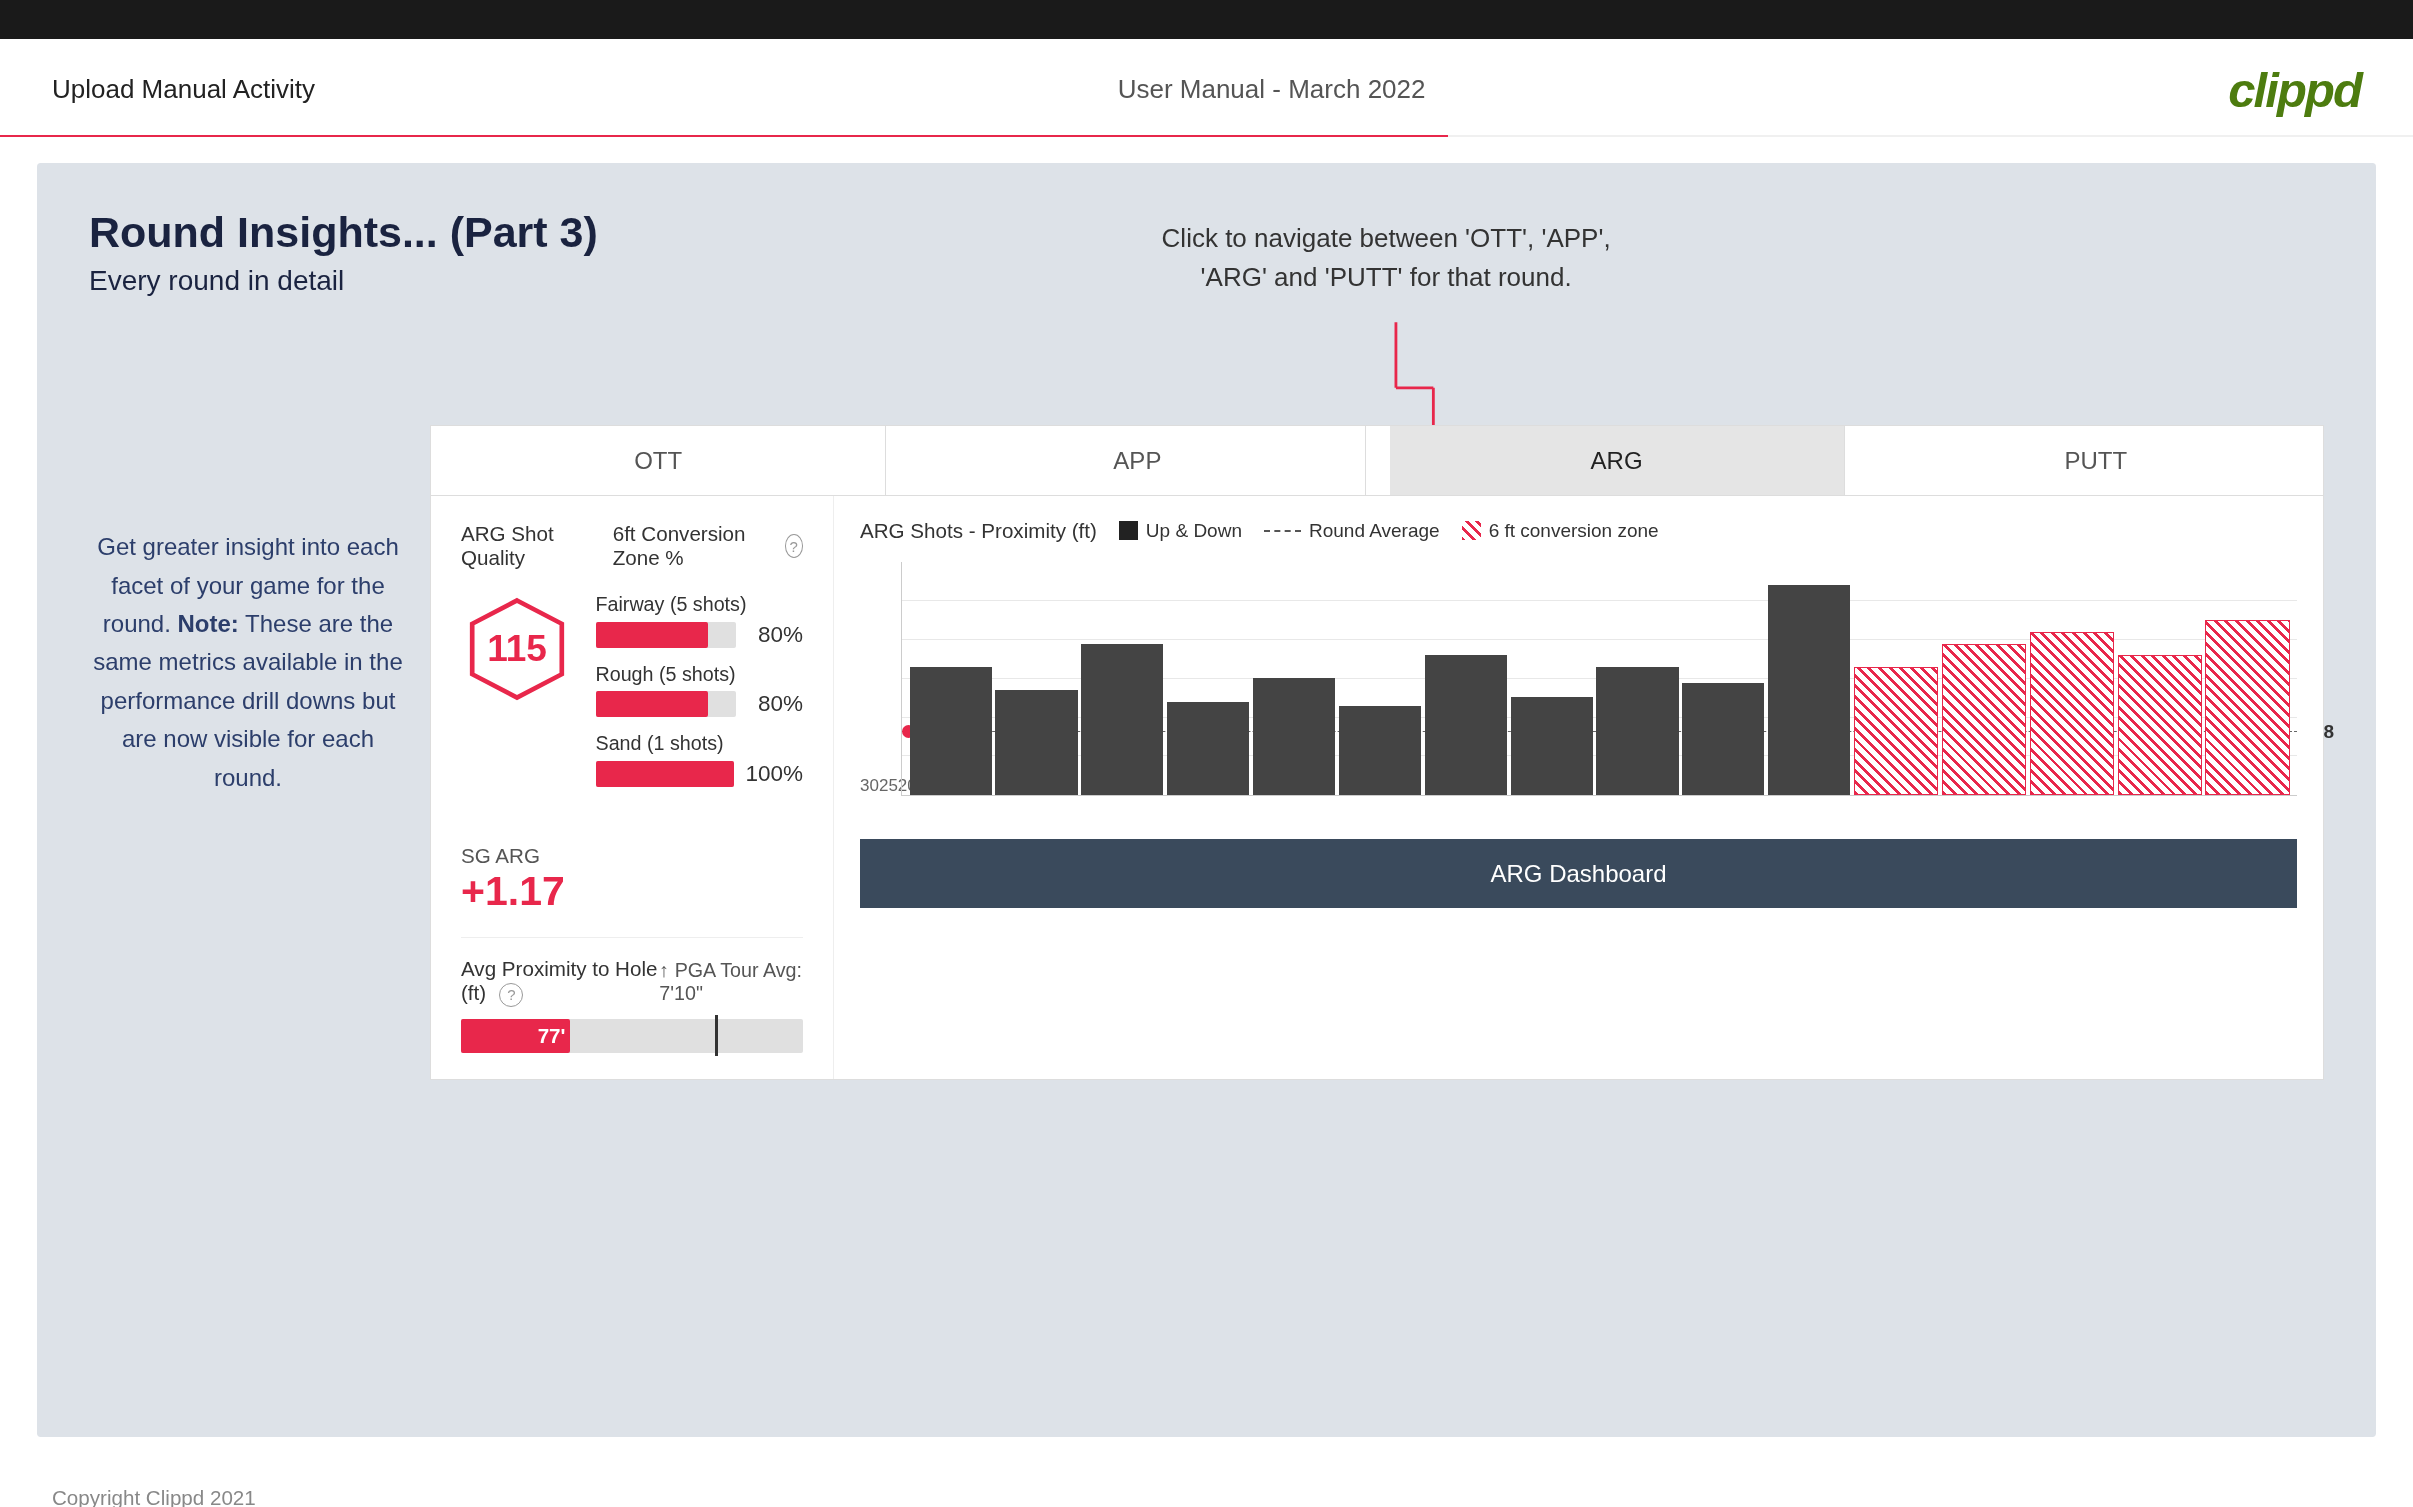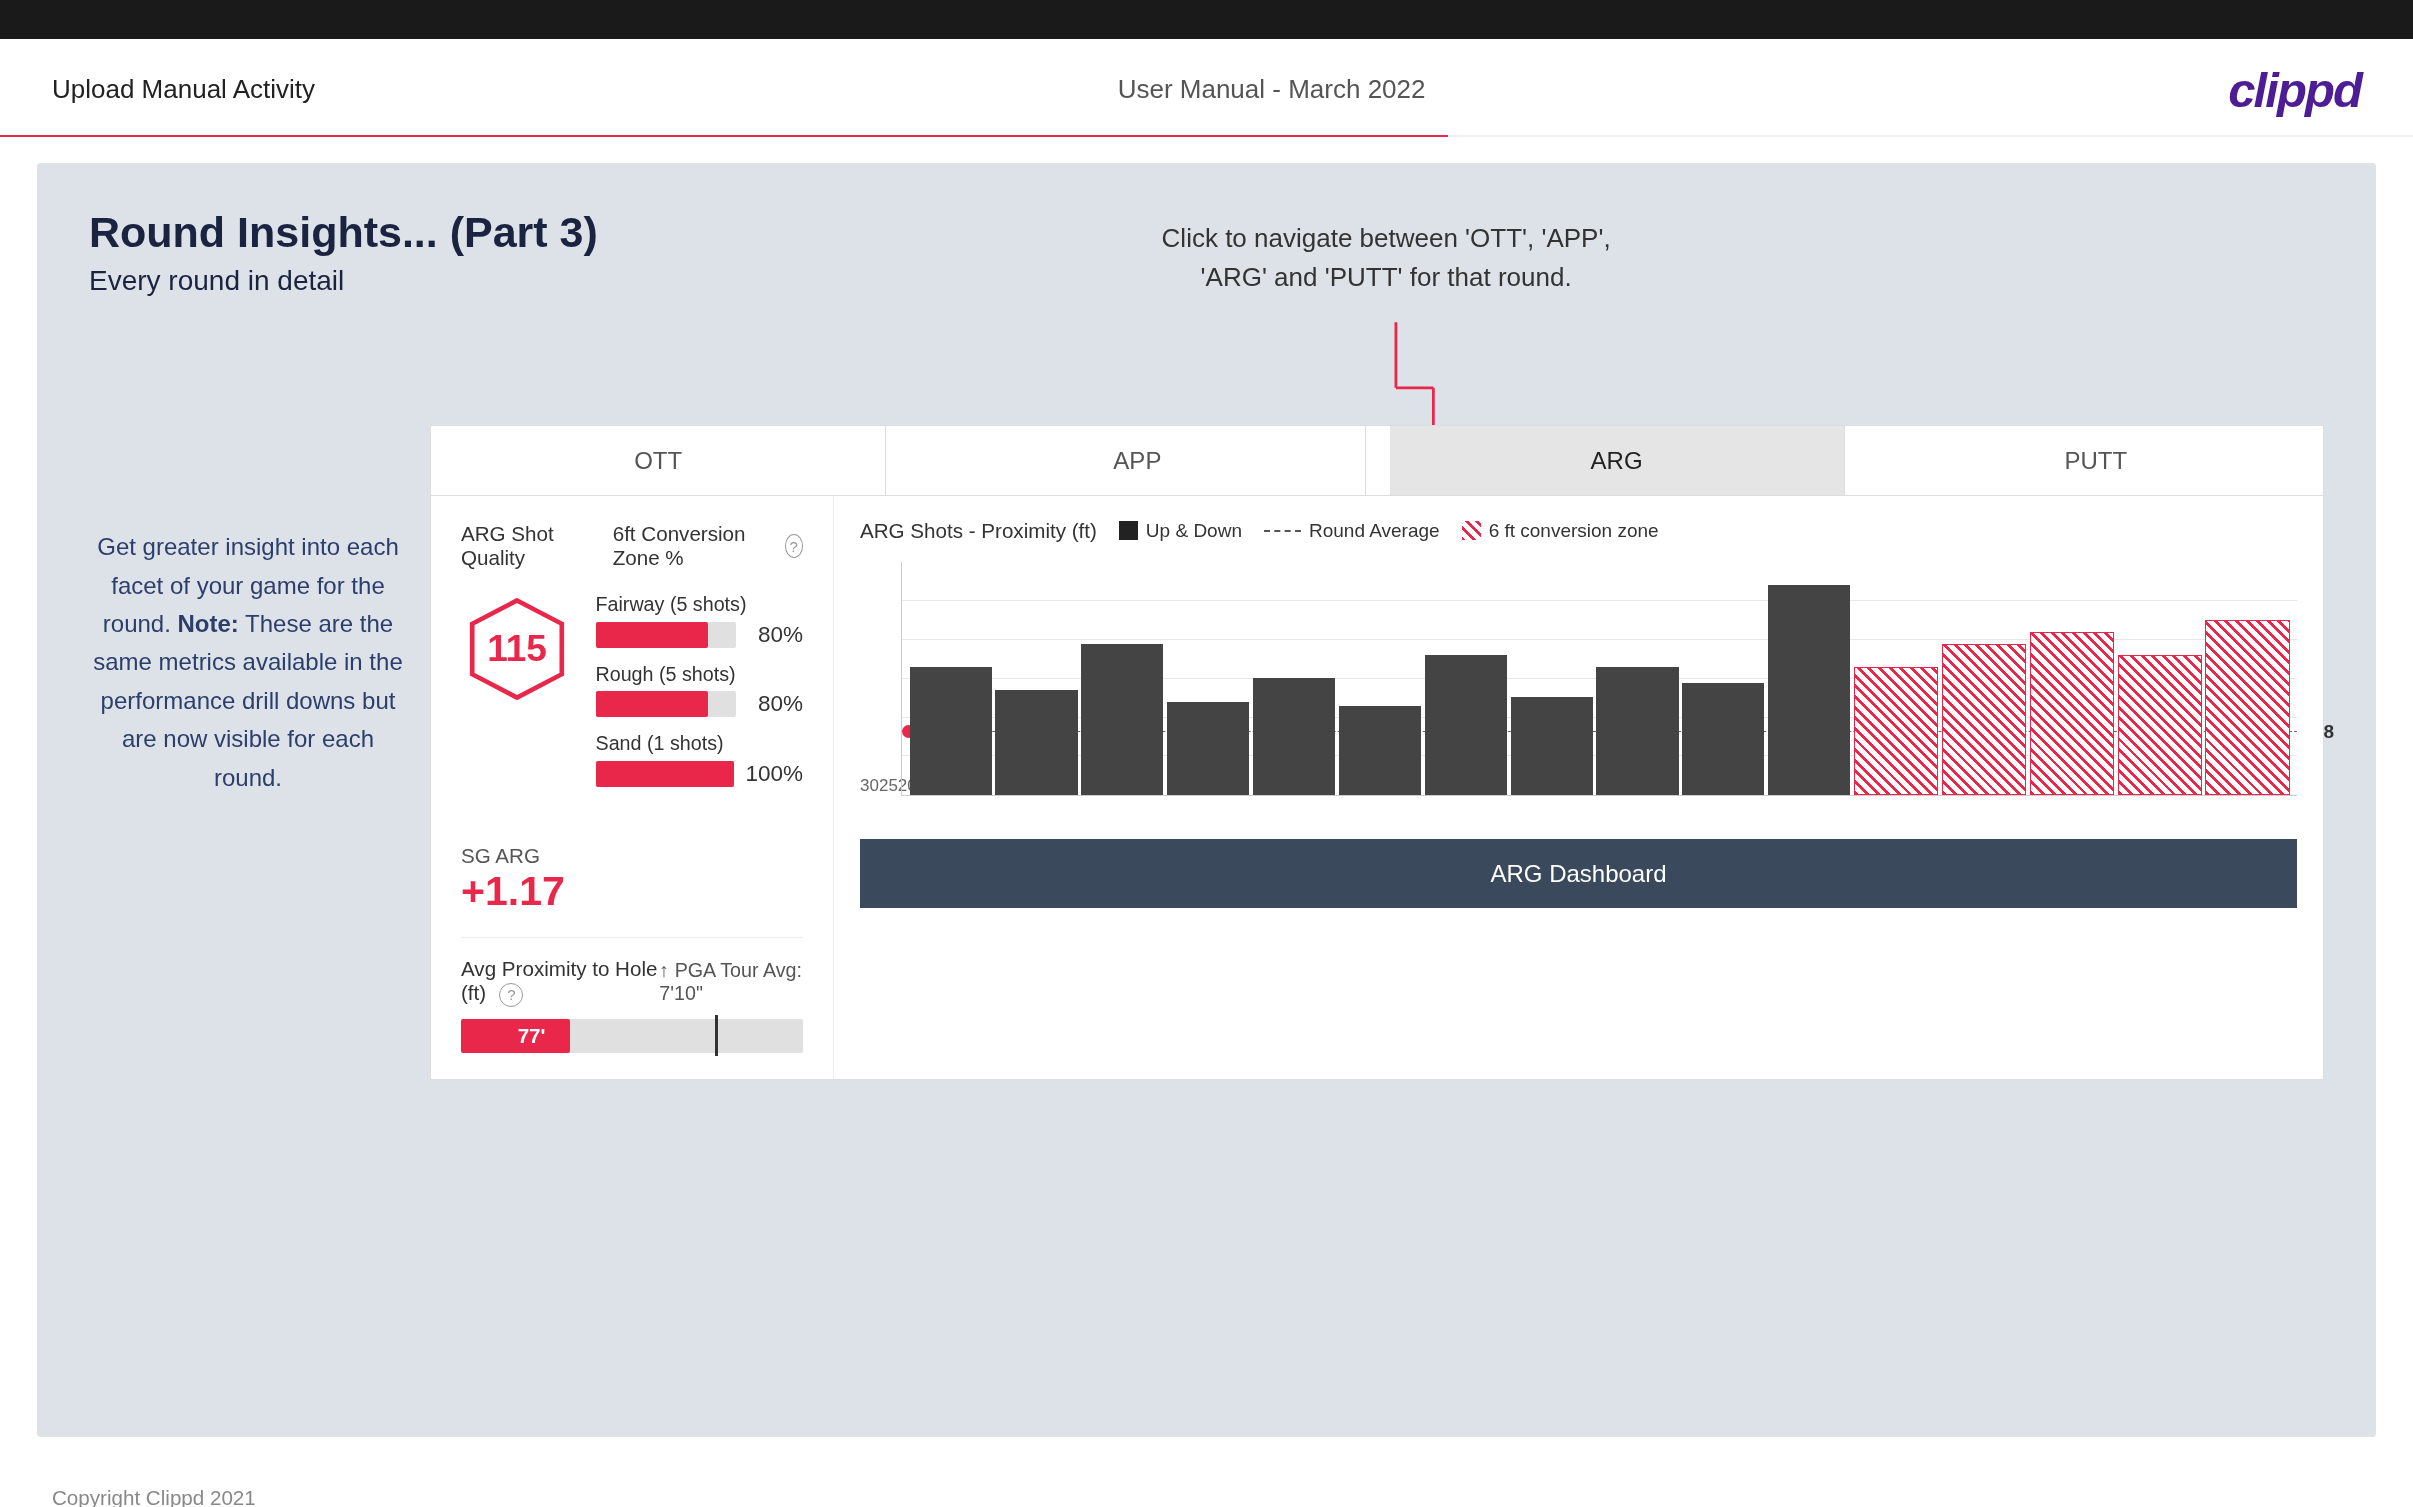--- a/index.html
+++ b/index.html
@@ -37,21 +37,21 @@
       text-align: right;
     }
     .header-center {
       font-size: 26px;
       font-weight: 400;
       color: #555;
     }
     .clippd-logo {
       font-size: 49px;
       font-weight: 700;
-      color: #4c1d95;
+      color: #4d7c0f;
       letter-spacing: -1.9px;
       font-style: italic;
     }
 
     
     .header-divider {
       height: 2.8px;
       background: linear-gradient(to right, #e8274b 60%, #f0f0f0 60%);
       margin: 0 0 0 0;
     }
@@ -293,21 +293,21 @@
       border-radius: 1.9px;
       position: relative;
     }
     .proximity-bar-fill {
       height: 100%;
       background: #e8274b;
       border-radius: 1.9px;
       display: flex;
       align-items: center;
       justify-content: flex-end;
-      padding-right: 25px;
+      padding-right: 5px;
       margin-top: 12px;
     }
     .proximity-value {
       font-size: 20.6px;
       font-weight: 600;
       color: #fff;
     }
     .proximity-cursor {
       position: absolute;
       right: 25%;

